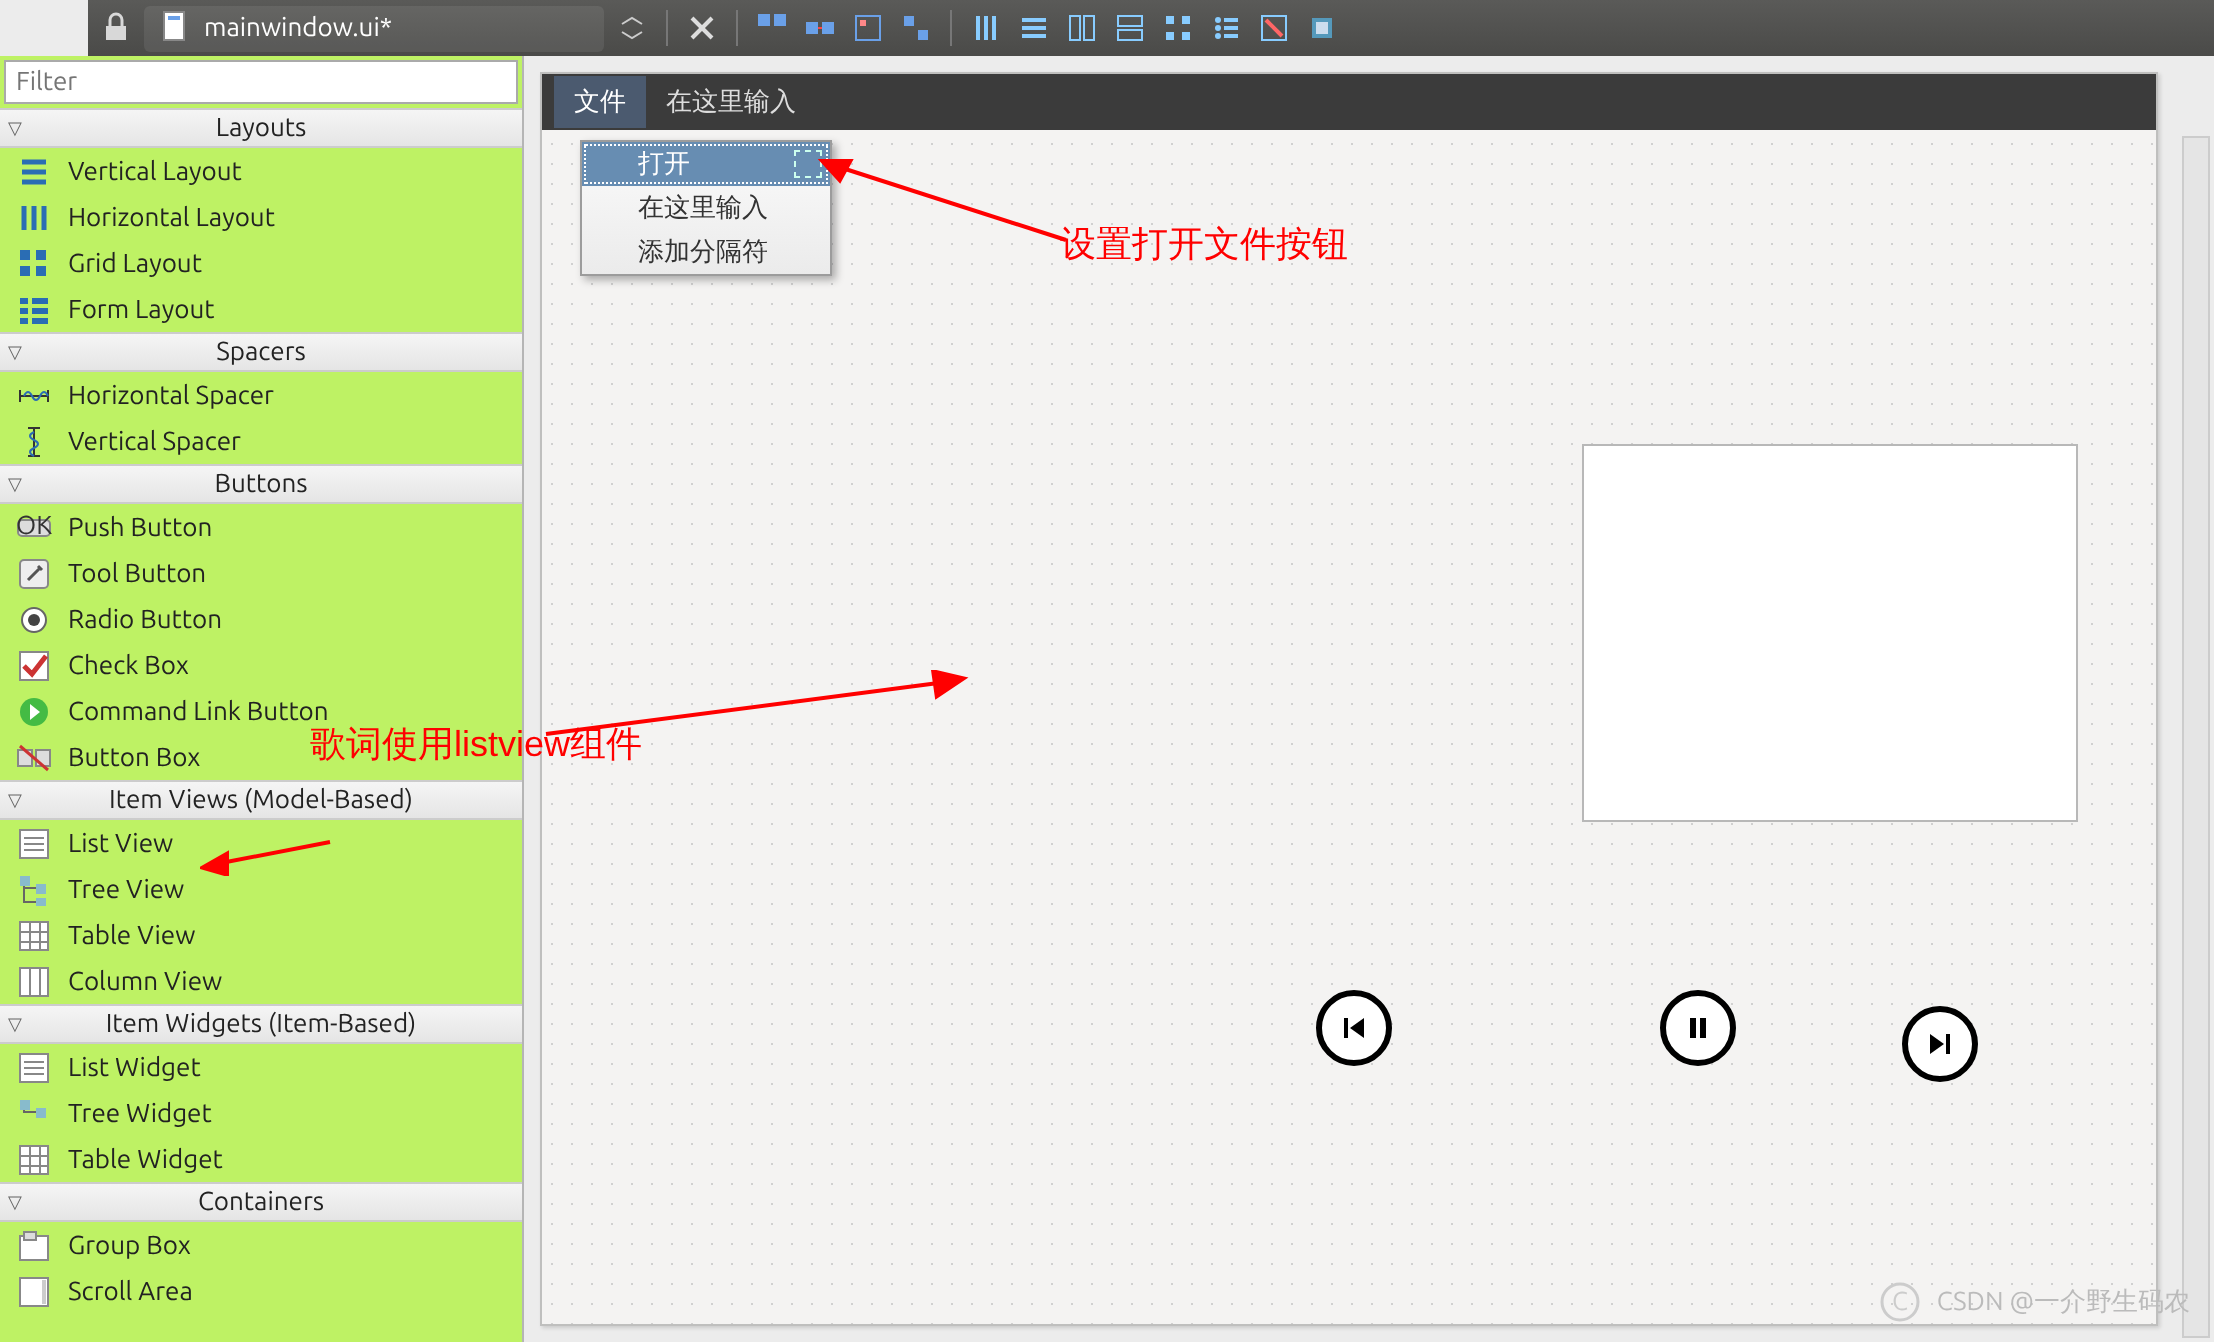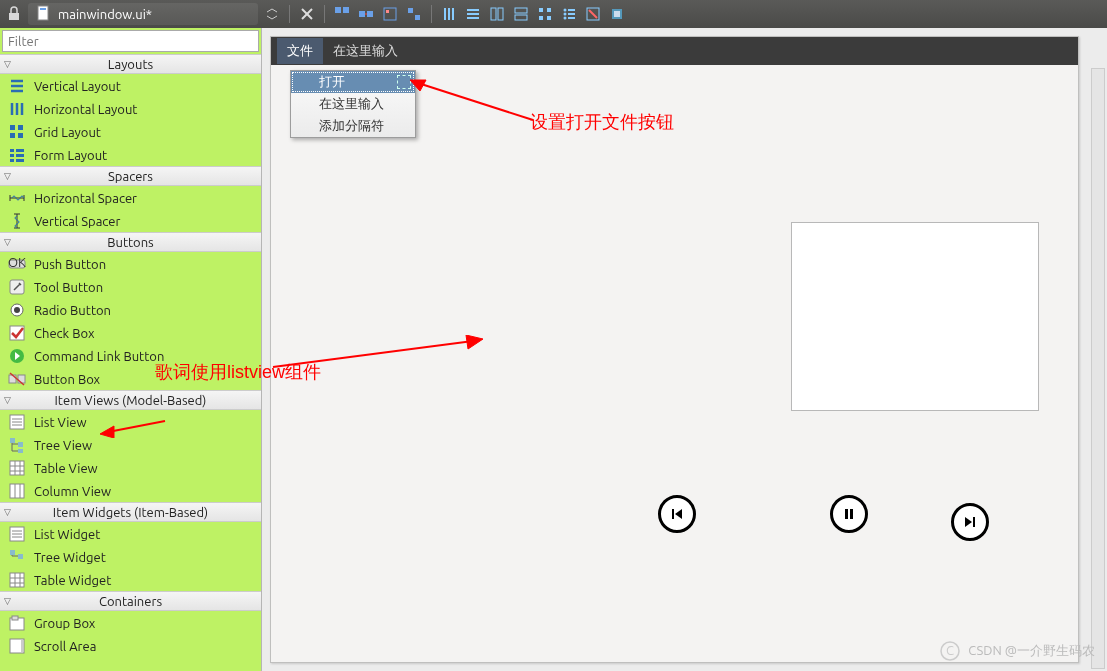--- a/index.html
+++ b/index.html
@@ -1,19 +1,19 @@
 <!DOCTYPE html>
 <html><head>
 <meta charset="utf-8">
 <style>
 * { box-sizing: border-box; margin: 0; padding: 0; font-family: "Ubuntu", Arial, sans-serif; font-size: 13px; }
 body { width: 1107px; height: 671px; background: #ececec; overflow: hidden; position: relative; }
 
 
-.top-toolbar { height: 28px; background: linear-gradient(#5a5a58,#4a4a48); display: flex; align-items: center; color: #eee; padding: 0 4px; gap: 4px; }
+.top-toolbar { height: 28px; background: linear-gradient(#5a5a58,#4a4a48); display: flex; align-items: center; color: #eee; padding: 0 4px; gap: 4px; margin-left: 44px; }
 .top-toolbar .tb-btn { display:inline-flex; align-items:center; justify-content:center; width:20px; height:20px; }
 .top-toolbar .title { flex:0 0 auto; display:flex; align-items:center; gap:6px; background: rgba(255,255,255,0.08); padding:2px 8px; border-radius:3px; min-width:230px;}
 .top-toolbar .title-text { color:#fff; }
 .top-toolbar .sep { width:1px; height:18px; background:#777; margin:0 3px;}
 .tb-icon { width:16px; height:16px; display:inline-block;}
 
 
 .main { display:flex; height: calc(100% - 28px); }
 .left-panel { width:262px; background:#bef264; border-right:1px solid #b5b5b5; display:flex; flex-direction:column; }
 .filter-input { width: calc(100% - 4px); margin:2px; height:22px; border:1px solid #aaa; padding:1px 5px; background:#fff;}

